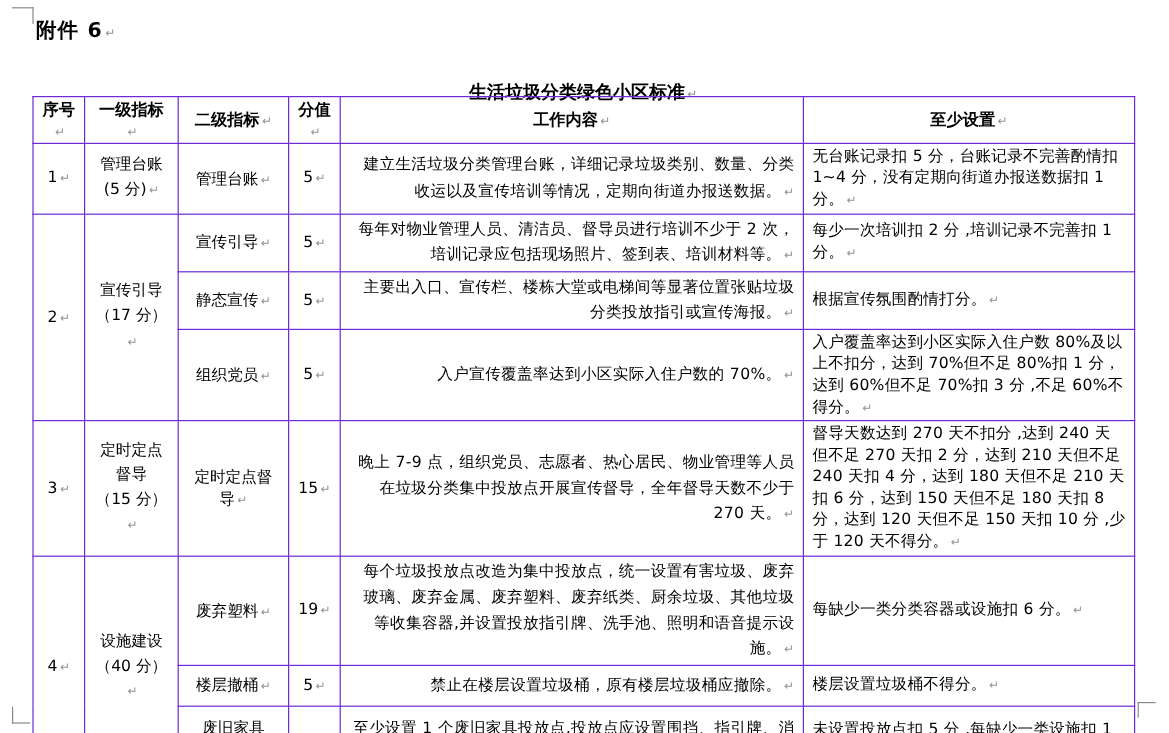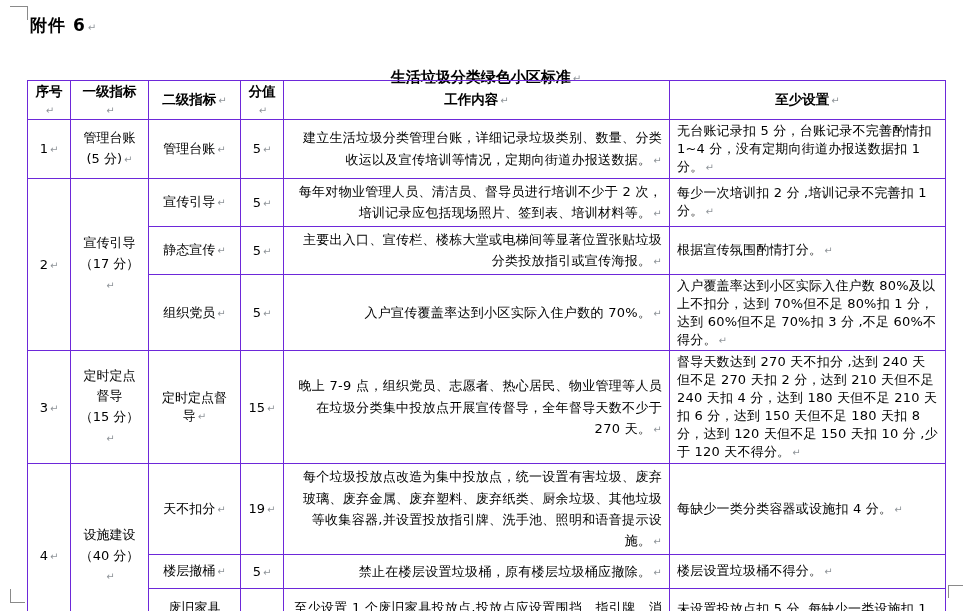--- a/index.html
+++ b/index.html
@@ -127,24 +127,24 @@
     <td class="cc"><span>定时定点督导</span><span class="pm">↵</span></td>
     <td class="cc"><span>15</span><span class="pm">↵</span></td>
     <td class="wc"><span>晚上 7-9 点，组织党员、志愿者、热心居民、物业管理等人员在垃圾分类集中投放点开展宣传督导，全年督导天数不少于 270 天。</span><span class="pm">↵</span></td>
     <td class="rl"><span>督导天数达到 270 天不扣分 ,达到 240 天但不足 270 天扣 2 分，达到 210 天但不足 240 天扣 4 分，达到 180 天但不足 210 天扣 6 分，达到 150 天但不足 180 天扣 8 分，达到 120 天但不足 150 天扣 10 分 ,少于 120 天不得分。</span><span class="pm">↵</span></td>
   </tr>
 
   <tr class="h-r4a">
     <td class="cc" rowspan="3"><span>4</span><span class="pm">↵</span></td>
     <td class="cc pre" rowspan="3"><span>设施建设
 （40 分）</span><span class="pm">↵</span></td>
-    <td class="cc"><span>天不扣分</span><span class="pm">↵</span></td>
+    <td class="cc"><span>废弃塑料</span><span class="pm">↵</span></td>
     <td class="cc"><span>19</span><span class="pm">↵</span></td>
     <td class="wc"><span>每个垃圾投放点改造为集中投放点，统一设置有害垃圾、废弃玻璃、废弃金属、废弃塑料、废弃纸类、厨余垃圾、其他垃圾等收集容器,并设置投放指引牌、洗手池、照明和语音提示设施。</span><span class="pm">↵</span></td>
-    <td class="rl"><span>每缺少一类分类容器或设施扣 4 分。</span><span class="pm">↵</span></td>
+    <td class="rl"><span>每缺少一类分类容器或设施扣 6 分。</span><span class="pm">↵</span></td>
   </tr>
   <tr class="h-r4b">
     <td class="cc"><span>楼层撤桶</span><span class="pm">↵</span></td>
     <td class="cc"><span>5</span><span class="pm">↵</span></td>
     <td class="wc"><span>禁止在楼层设置垃圾桶，原有楼层垃圾桶应撤除。</span><span class="pm">↵</span></td>
     <td class="rl"><span>楼层设置垃圾桶不得分。</span><span class="pm">↵</span></td>
   </tr>
   <tr class="h-r4c">
     <td class="cc pre"><span>废旧家具
 投放点</span></td>

